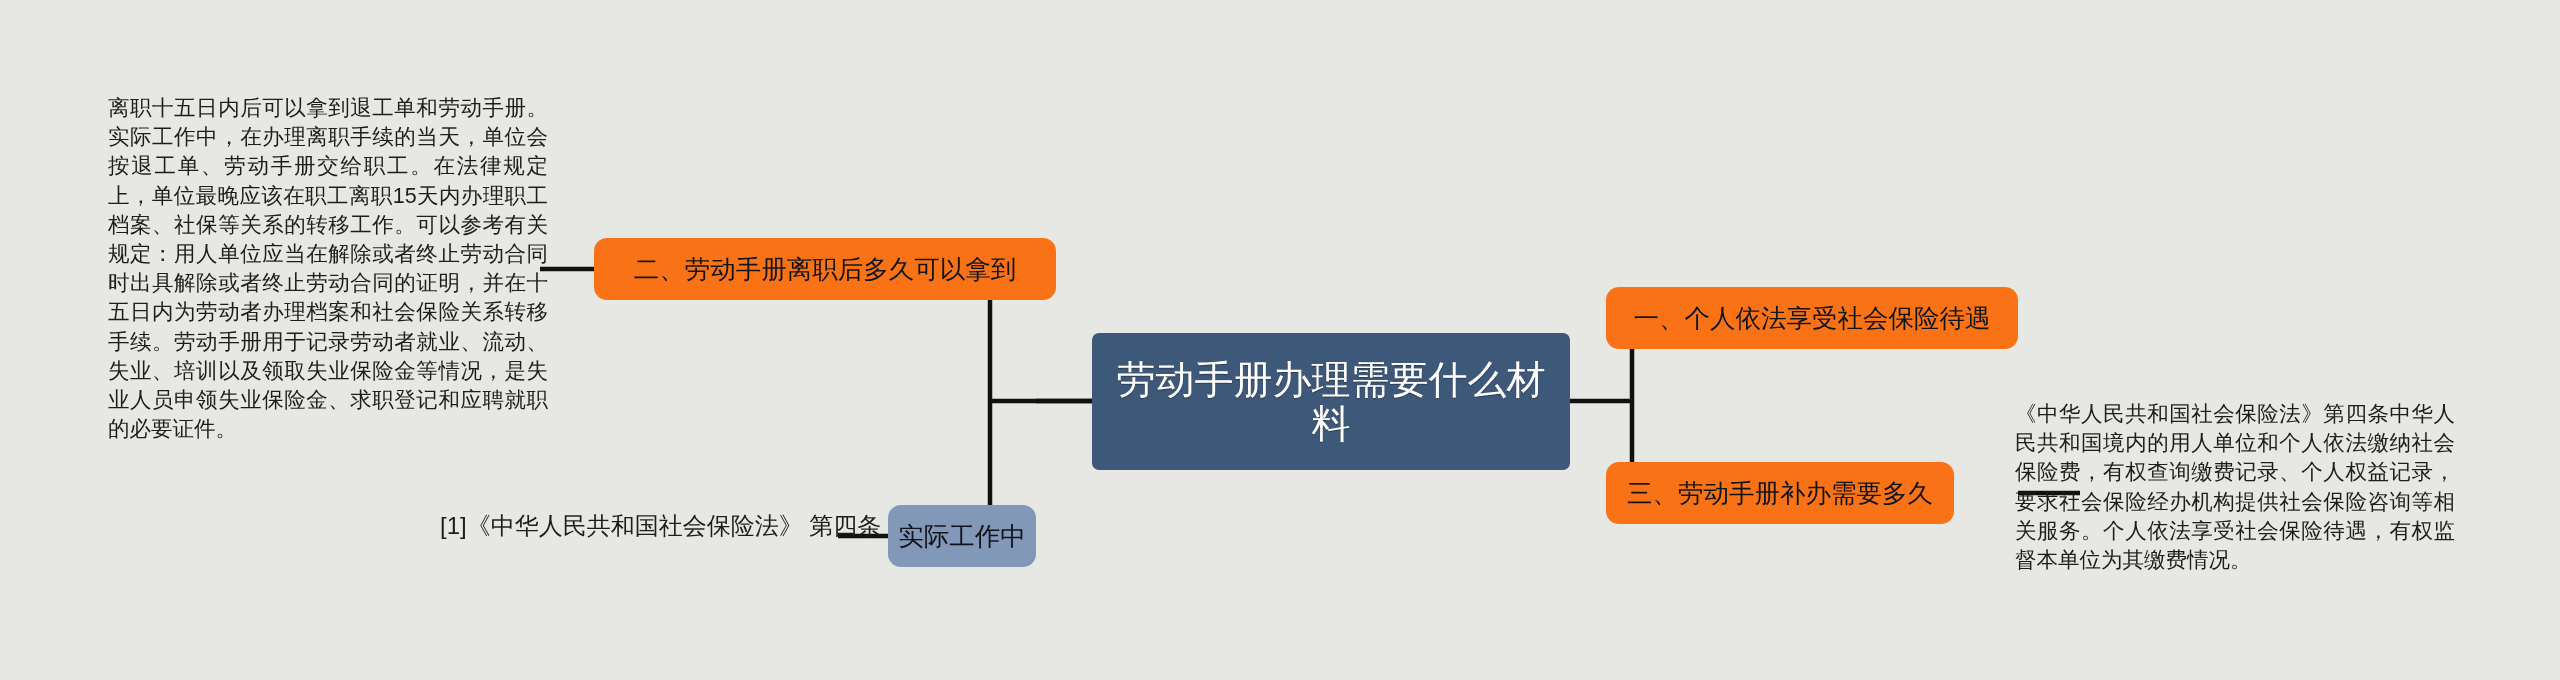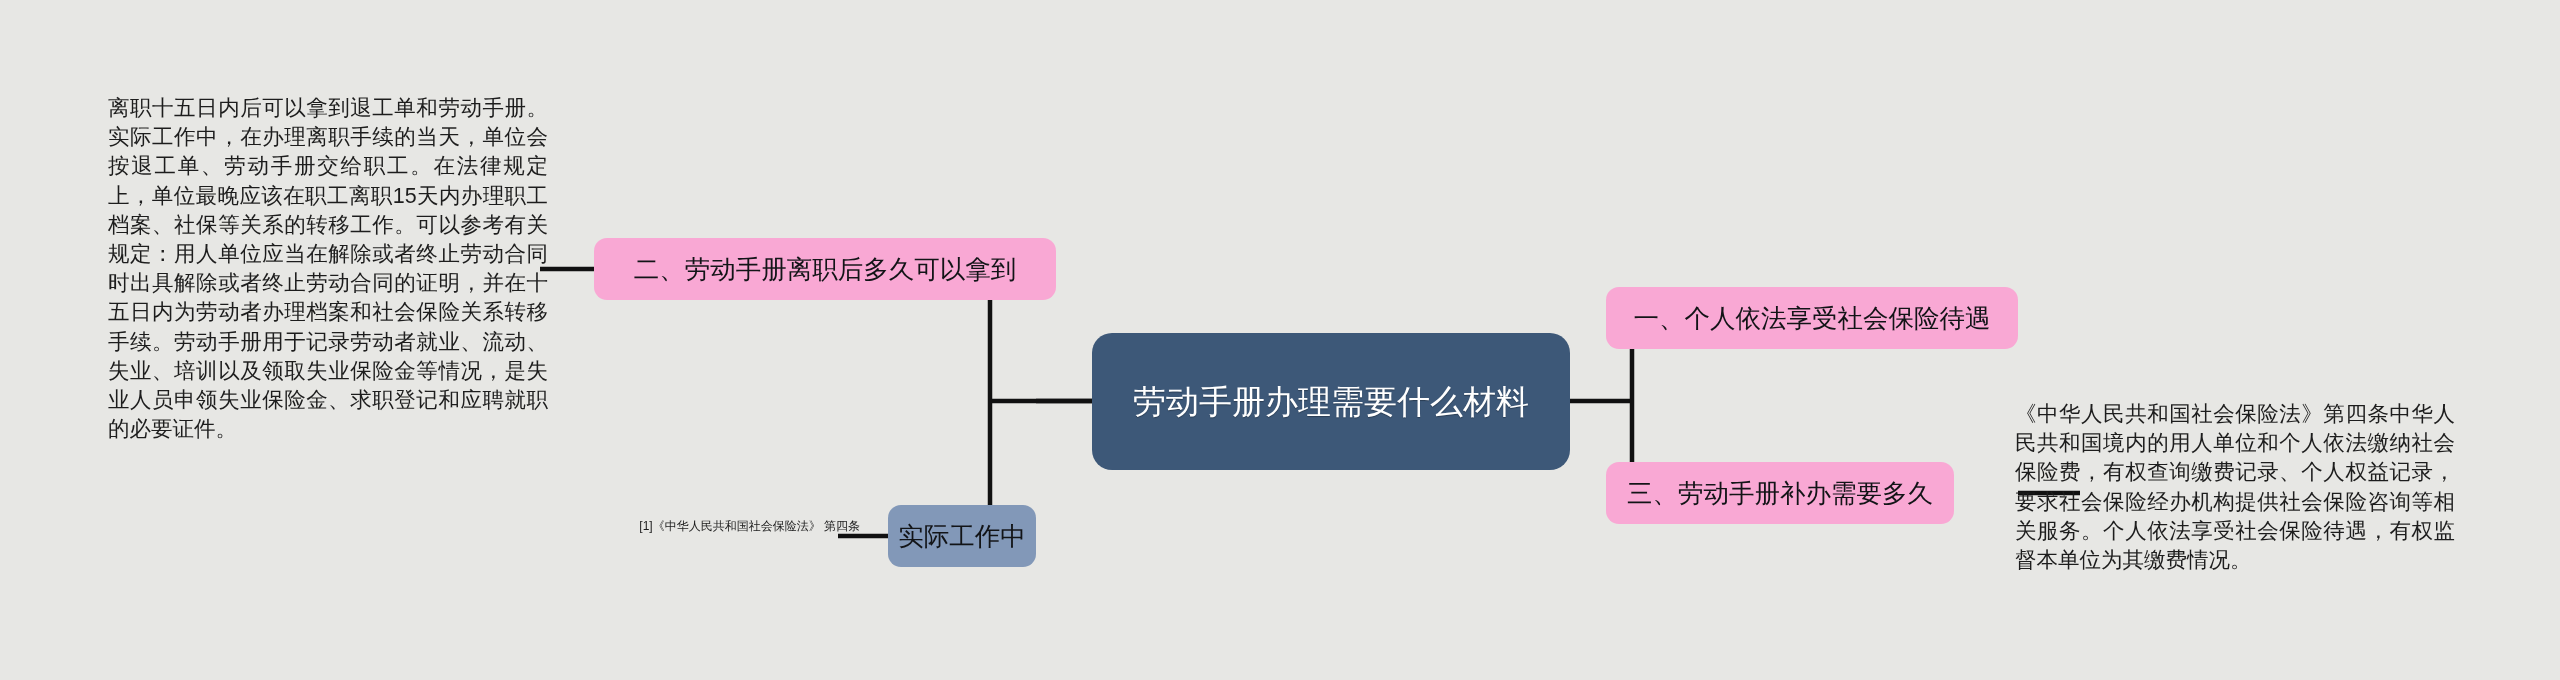--- a/index.html
+++ b/index.html
@@ -52,47 +52,47 @@
     text-indent: 0;
   }
 
   
   #citation {
     position: absolute;
     left: 440px;
     top: 513px;
     width: 420px;
     text-align: right;
-    font-size: 12px;
+    font-size: 24px;
     line-height: 26px;
     color: #1d1d1d;
     white-space: nowrap;
   }
 
   
   .node {
     position: absolute;
     box-sizing: border-box;
     display: flex;
     align-items: center;
     justify-content: center;
     text-align: center;
     border-radius: 13px;
   }
   .node-root {
     background: #3d5878;
     color: #ffffff;
-    font-size: 33px;
+    font-size: 39px;
     line-height: 44px;
-    border-radius: 20px;
+    border-radius: 7px;
     padding: 0 22px;
     text-shadow: 0 1px 1px rgba(0,0,0,0.30);
   }
   .node-branch {
-    background: #f9a8d4;
+    background: #f97316;
     color: #121417;
     font-size: 25.5px;
     line-height: 32px;
     padding: 0 18px;
     white-space: nowrap;
   }
   .node-leaf {
     background: #8298b8;
     color: #121417;
     font-size: 25.5px;

